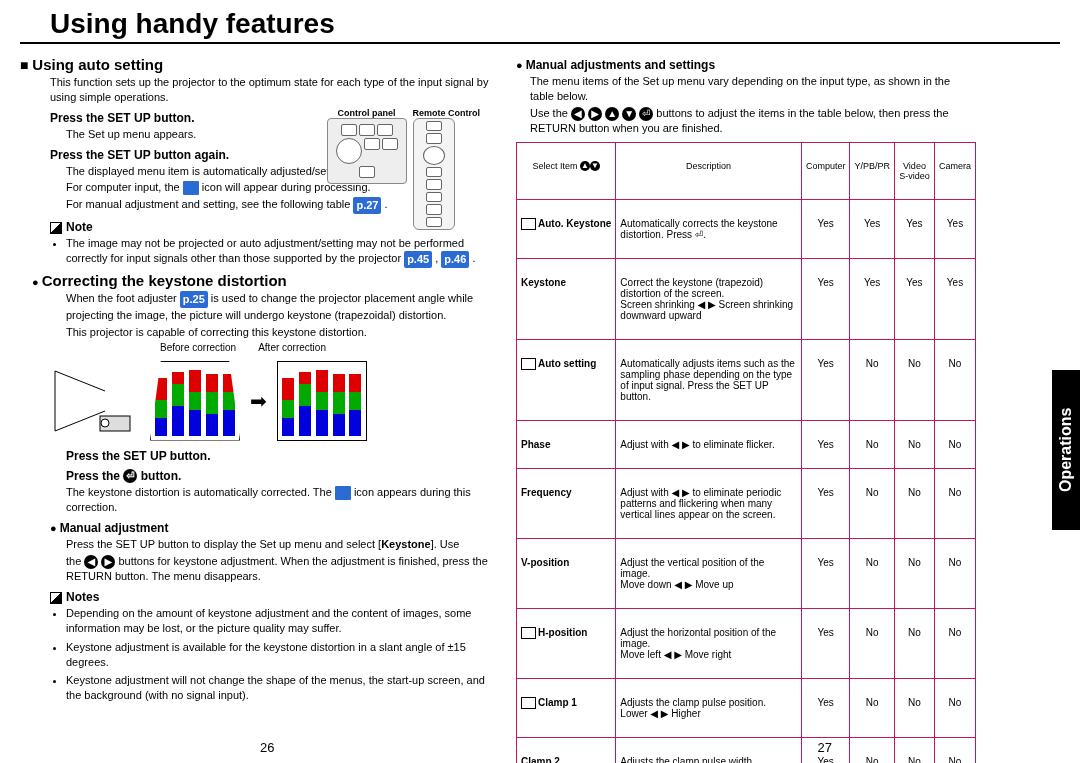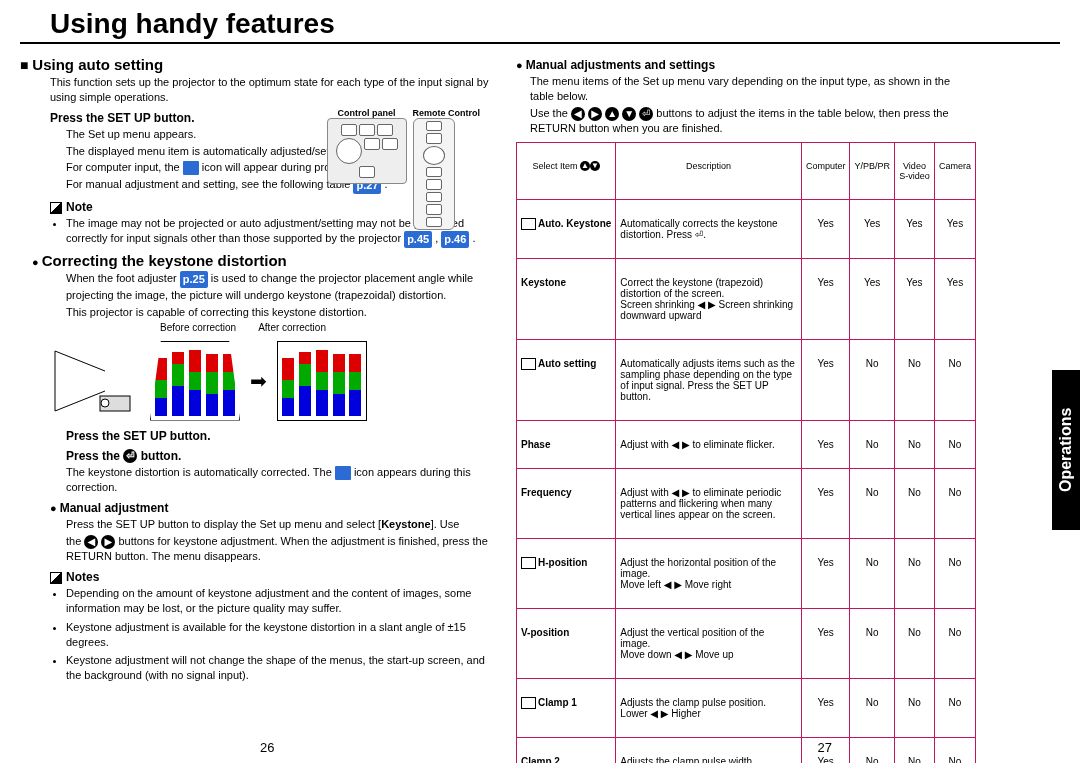--- a/index.html
+++ b/index.html
@@ -214,20 +214,21 @@
               <div class="tiny-btn"></div>
               <div class="tiny-btn"></div>
               <div class="tiny-btn"></div>
           </div>
         </div>
       </div>
 
       <h3 class="indent">Press the SET UP button.</h3>
       <p class="indent2">The Set up menu appears.</p>
 
+      <h3 class="indent">Press the SET UP button again.</h3>
       <p class="indent2">The displayed menu item is automatically adjusted/set.</p>
       <p class="indent2">
         <span>For computer input, the </span>
         <span class="icon-ref"></span>
         <span> icon will appear during processing.</span>
       </p>
       <p class="indent2">
         <span>For manual adjustment and setting, see the following table </span>
         <span class="pageref">p.27</span>
         <span>.</span>
@@ -415,32 +416,32 @@
           </tr>
           <tr>
             <td class="rowname">Frequency</td>
             <td style="white-space: pre-line;">Adjust with ◀ ▶ to eliminate periodic patterns and flickering when many vertical lines appear on the screen.</td>
             <td class="yn">Yes</td>
             <td class="yn">No</td>
             <td class="yn">No</td>
             <td class="yn">No</td>
           </tr>
           <tr>
+            <td class="rowname">V-position</td>
+            <td style="white-space: pre-line;">Adjust the vertical position of the image.
+Move down ◀ ▶ Move up</td>
+            <td class="yn">Yes</td>
+            <td class="yn">No</td>
+            <td class="yn">No</td>
+            <td class="yn">No</td>
+          </tr>
+          <tr>
             <td class="rowname"><span class="rowicon"></span>H-position</td>
             <td style="white-space: pre-line;">Adjust the horizontal position of the image.
 Move left ◀ ▶ Move right</td>
-            <td class="yn">Yes</td>
-            <td class="yn">No</td>
-            <td class="yn">No</td>
-            <td class="yn">No</td>
-          </tr>
-          <tr>
-            <td class="rowname">V-position</td>
-            <td style="white-space: pre-line;">Adjust the vertical position of the image.
-Move down ◀ ▶ Move up</td>
             <td class="yn">Yes</td>
             <td class="yn">No</td>
             <td class="yn">No</td>
             <td class="yn">No</td>
           </tr>
           <tr>
             <td class="rowname"><span class="rowicon"></span>Clamp 1</td>
             <td style="white-space: pre-line;">Adjusts the clamp pulse position.
 Lower ◀ ▶ Higher</td>
             <td class="yn">Yes</td>

